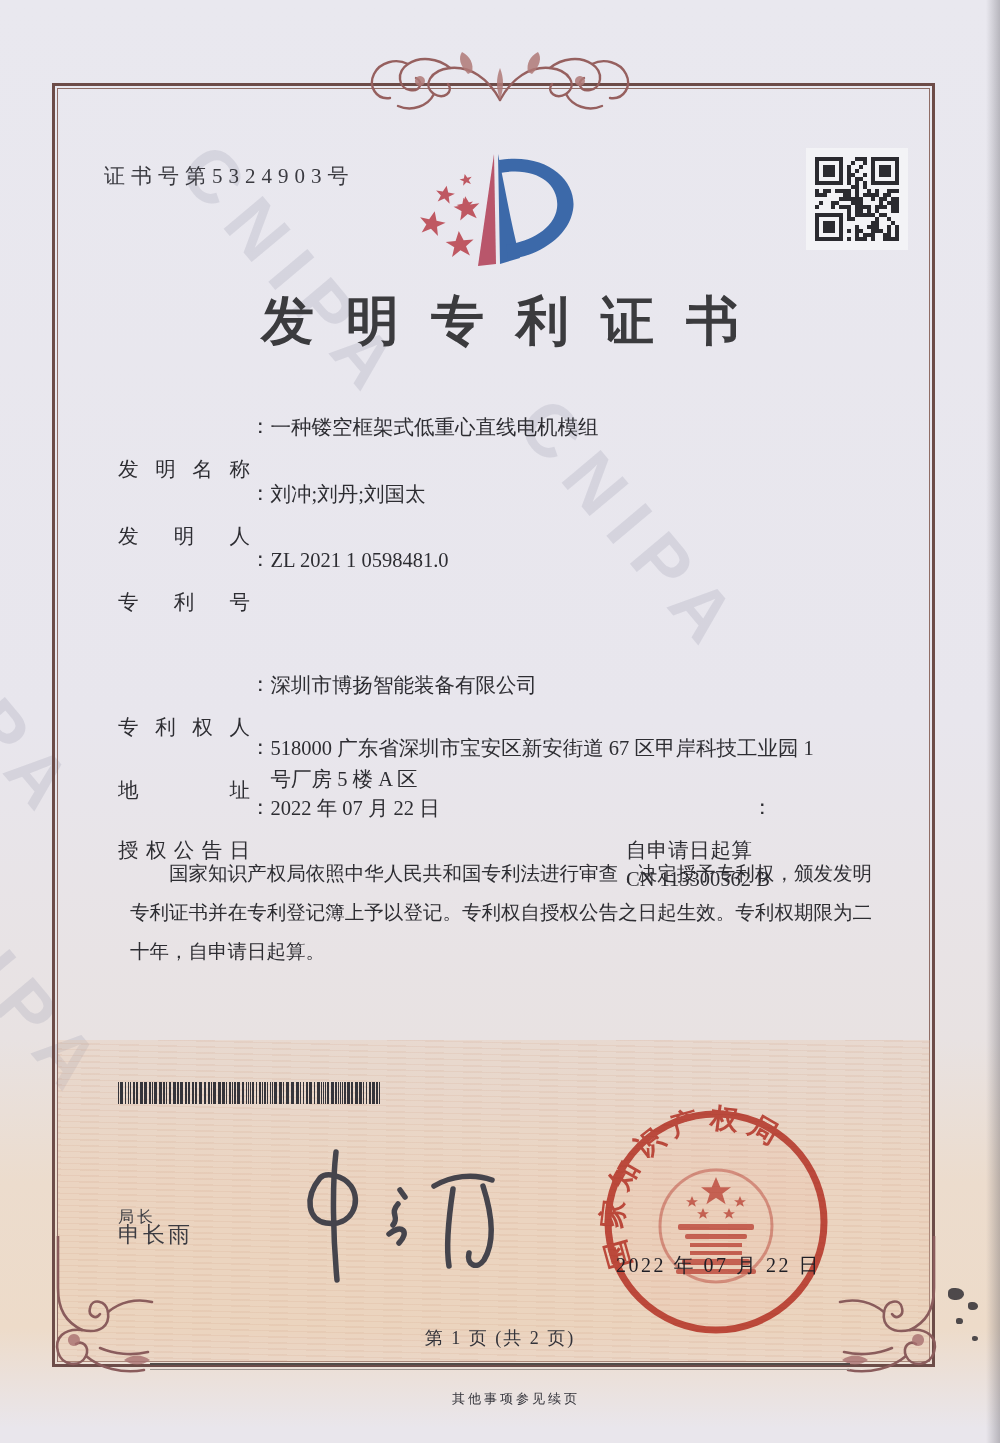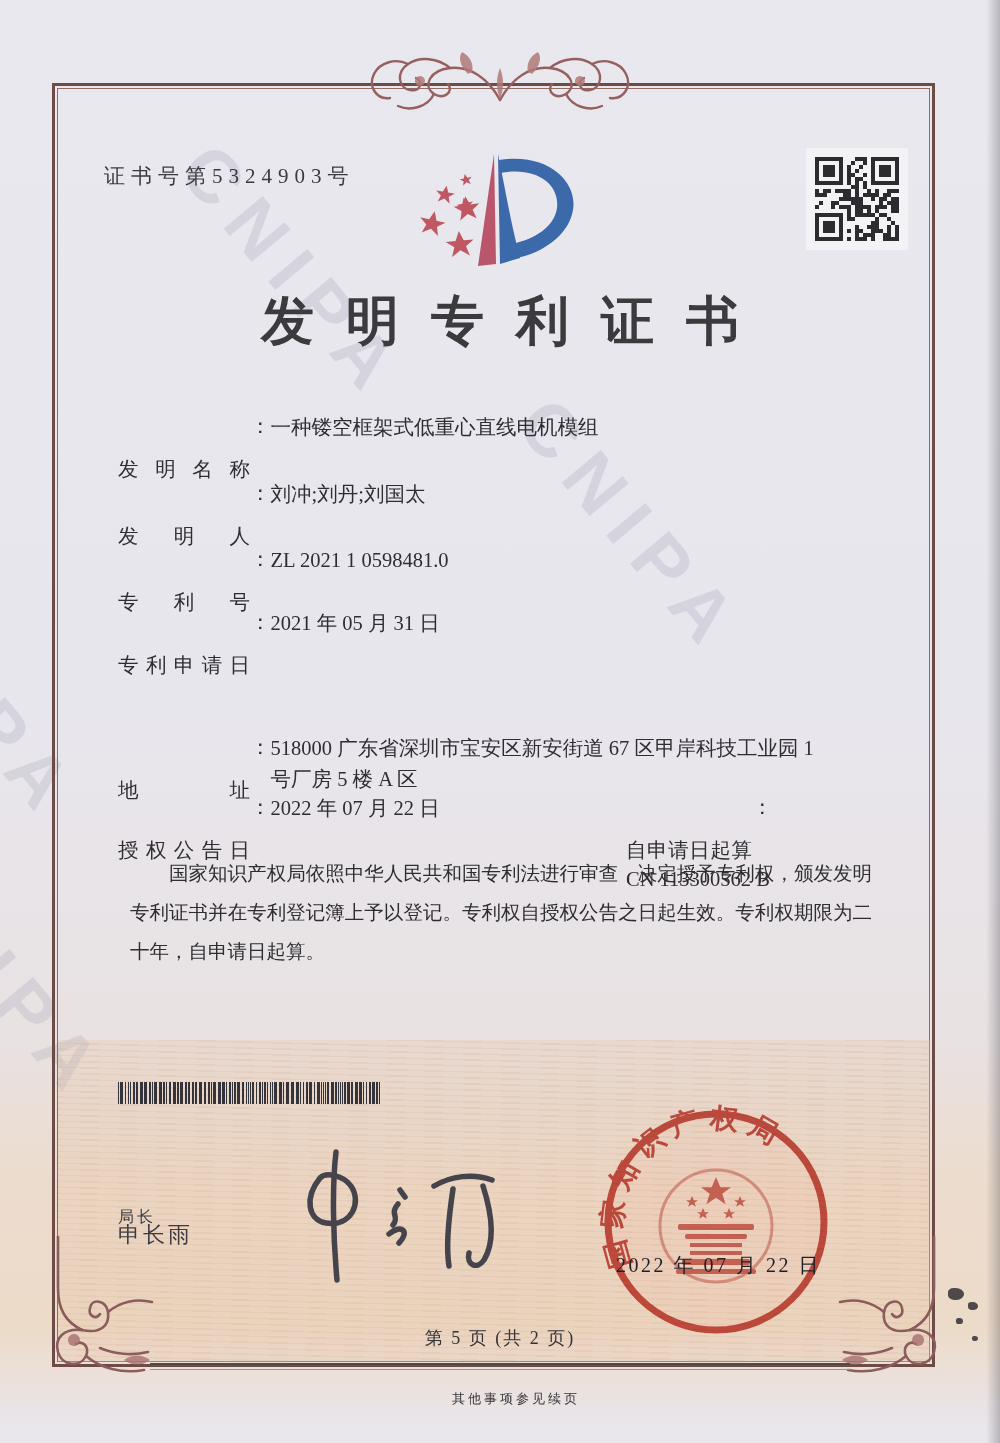--- a/index.html
+++ b/index.html
@@ -336,22 +336,22 @@
 
   <div class="field-row" style="top:412px;">
     <span class="flabel">发明名称</span><span class="fcolon">：</span><span class="fvalue">一种镂空框架式低重心直线电机模组</span>
   </div>
   <div class="field-row" style="top:479px;">
     <span class="flabel">发明人</span><span class="fcolon">：</span><span class="fvalue">刘冲;刘丹;刘国太</span>
   </div>
   <div class="field-row" style="top:545px;">
     <span class="flabel">专利号</span><span class="fcolon">：</span><span class="fvalue">ZL 2021 1 0598481.0</span>
   </div>
-  <div class="field-row" style="top:608px;">
-    <span class="flabel">专利申请日</span><span class="fcolon">：</span><span class="fvalue">2021 年 05 月 31 日</span>
+  <div class="field-row" style="top:670px;">
+    <span class="flabel">专利权人</span><span class="fcolon">：</span><span class="fvalue">深圳市博扬智能装备有限公司</span>
   </div>
   <div class="field-row" style="top:733px;">
     <span class="flabel">地址</span><span class="fcolon">：</span><span class="fvalue" style="max-width:545px;">518000 广东省深圳市宝安区新安街道 67 区甲岸科技工业园 1 号厂房 5 楼 A 区</span>
   </div>
 
   <div class="field-row" style="top:793px;width:770px;">
     <span class="flabel">授权公告日</span><span class="fcolon">：</span><span class="fvalue">2022 年 07 月 22 日</span>
     <span class="grant-right">
       <span class="flabel">自申请日起算</span><span class="fcolon">：</span><span class="fvalue">CN 113300562 B</span>
     </span>
@@ -478,21 +478,21 @@
       <rect x="-31" y="12" width="62" height="5" rx="2"></rect>
       <rect x="-26" y="21" width="52" height="4"></rect>
       <rect x="-26" y="29" width="52" height="4"></rect>
       <rect x="-34" y="37" width="68" height="6" rx="2"></rect>
       <rect x="-40" y="47" width="80" height="5" rx="2"></rect>
     </g>
   </svg>
 
   <div class="seal-date">2022 年 07 月 22 日</div>
 
-  <div class="page-num">第 5 页 (共 2 页)</div>
+  <div class="page-num">第 1 页 (共 2 页)</div>
   <div class="bottom-rule"></div>
   <div class="continuation">其他事项参见续页</div>
 
   <div class="scan-edge-right"></div>
   <div class="speck" style="left:948px;top:1288px;width:16px;height:12px;"></div>
   <div class="speck" style="left:968px;top:1302px;width:10px;height:8px;"></div>
   <div class="speck" style="left:956px;top:1318px;width:7px;height:6px;"></div>
   <div class="speck" style="left:972px;top:1336px;width:6px;height:5px;"></div>
 </div>
 

